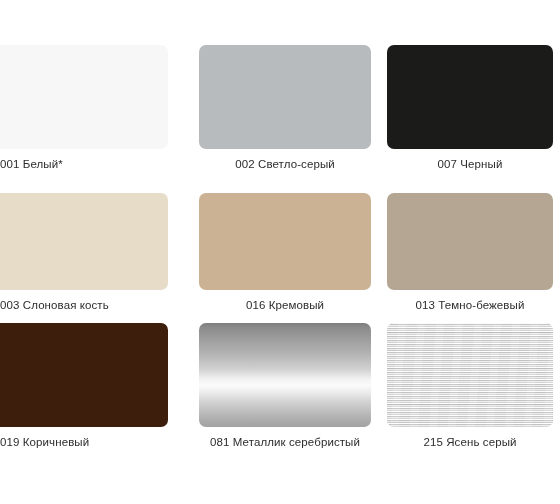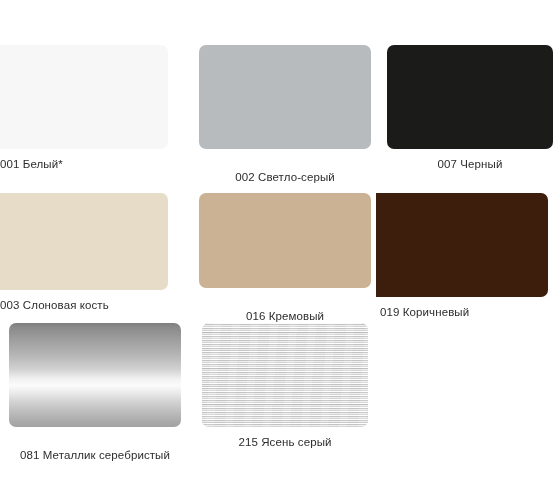--- a/index.html
+++ b/index.html
@@ -48,21 +48,21 @@
   
   .row-1 .swatch-chip { height: 104px; }
   
   .row-2 .swatch-chip { height: 97px; }
   
   .row-3 .swatch-chip { height: 104px; }
 
   
   .col-1 { align-items: flex-start; padding-left: 0px; }
   .col-1 .swatch-chip { width: 172px; margin-left: -4px; border-radius: 0 7px 7px 0; }
-  .col-2 { align-items: center; gap: 13px; }
+  .col-2 { align-items: center; }
   .col-2 .swatch-chip { width: 172px; }
   .col-3 { align-items: center; }
   .col-3 .swatch-chip { width: 166px; }
 
   .swatch-label {
     margin-top: 8px;
     font-size: 11.5px;
     line-height: 14px;
     color: #2d2d2d;
     text-align: center;
@@ -128,20 +128,24 @@
   <div class="swatch-cell row-2 col-1">
     <div class="swatch-chip" style="background:#e6dcc8"></div>
     <div class="swatch-label">003 Слоновая кость</div>
   </div>
 
   <div class="swatch-cell row-2 col-2">
     <div class="swatch-chip" style="background:#ccb294"></div>
     <div class="swatch-label">016 Кремовый</div>
   </div>
 
+  <div class="swatch-cell row-2 col-3">
+    <div class="swatch-chip" style="background:#b4a693"></div>
+    <div class="swatch-label">013 Темно-бежевый</div>
+  </div>
 
   <div class="swatch-cell row-3 col-1">
     <div class="swatch-chip" style="background:#3d1e0c"></div>
     <div class="swatch-label">019 Коричневый</div>
   </div>
 
   <div class="swatch-cell row-3 col-2">
     <div class="swatch-chip" style="background:linear-gradient(to bottom,
             #7e7e7e 0%,
             #8a8a8a 4%,

